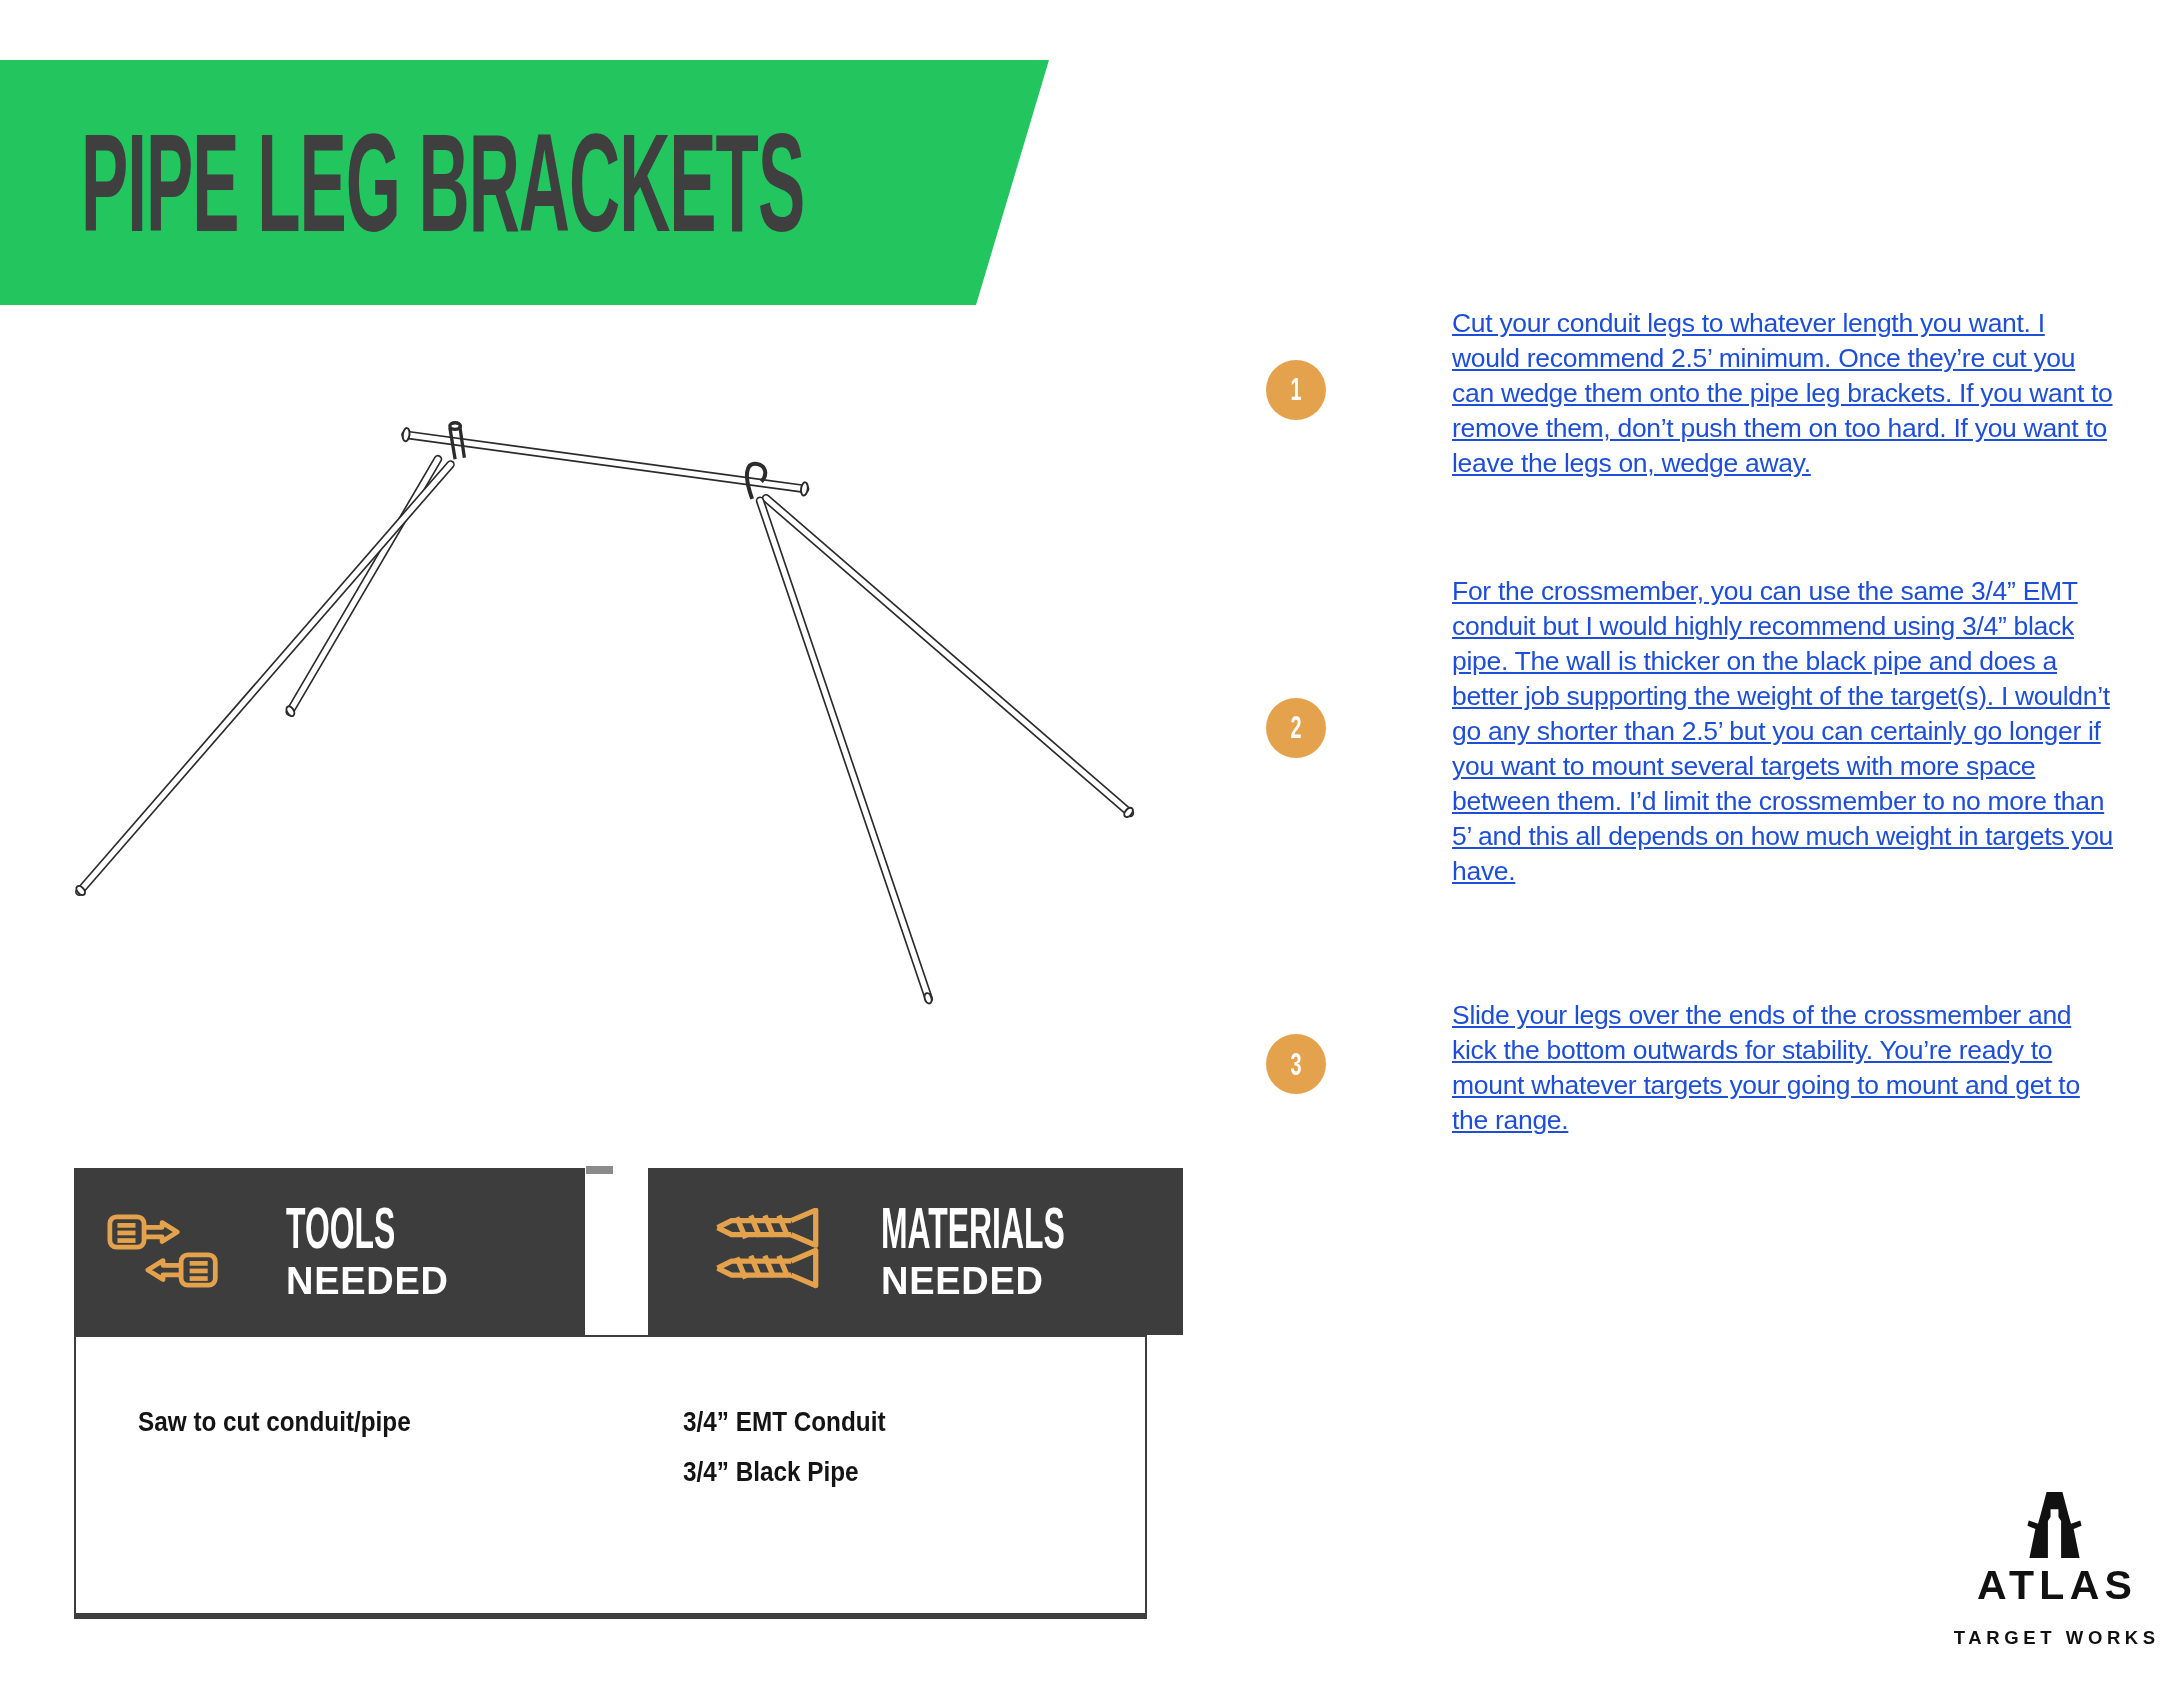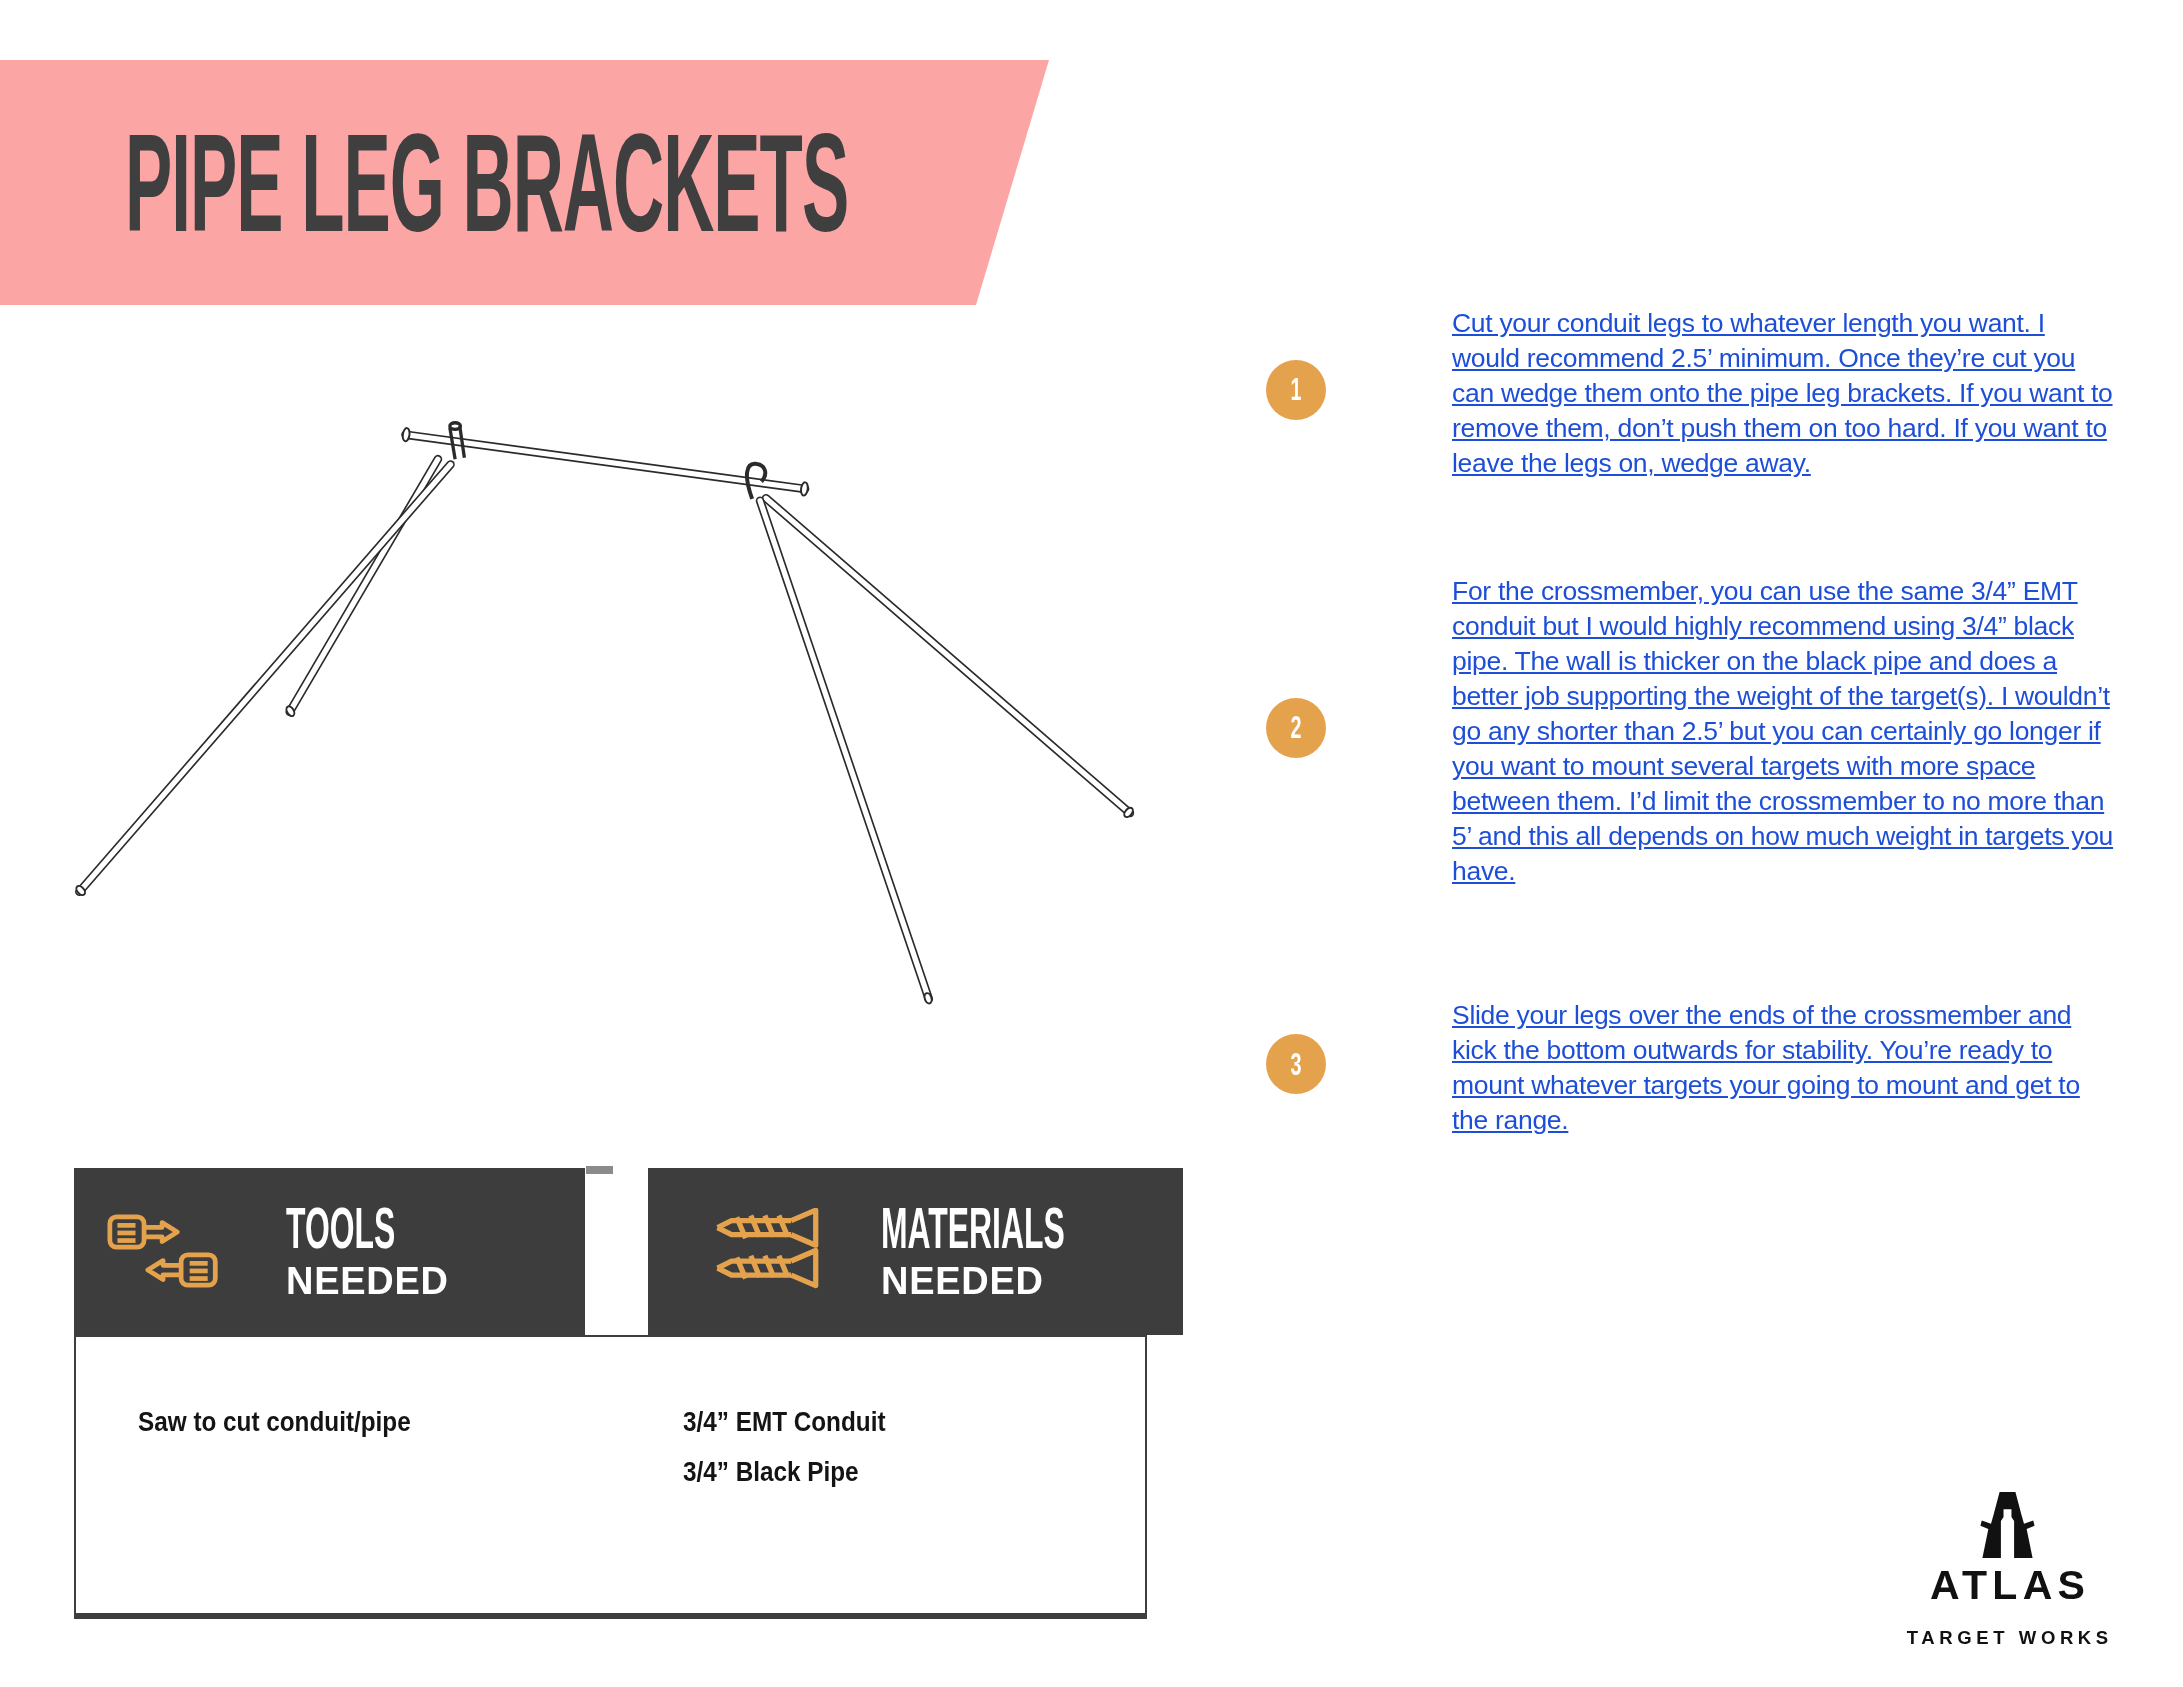--- a/index.html
+++ b/index.html
@@ -10,25 +10,24 @@
     background:#ffffff;
     font-family:"Liberation Sans", sans-serif;
     overflow:hidden;
   }
 
   
   .banner{
     position:absolute;
     left:0; top:60px;
     width:1049px; height:245px;
-    background:#fca5a5;
+    background:#22c55e;
     clip-path:polygon(0 0, 1049px 0, 976px 245px, 0 245px);
     display:flex;
     align-items:center;
-    padding-left:44px;
   }
   .banner h1{
     margin:0 0 0 81px;
     font-size:139px;
     line-height:1;
     font-weight:bold;
     color:#3F3F40;
     letter-spacing:-2px;
     white-space:nowrap;
     transform:scaleX(0.51);
@@ -135,21 +134,21 @@
     transform:scaleX(0.9);
     transform-origin:left center;
   }
   .item-saw{left:138px; top:1407px;}
   .item-emt{left:683px; top:1407px;}
   .item-black{left:683px; top:1457px;}
 
   
   .logo{
     position:absolute;
-    left:1905px; top:1492px;
+    left:1952px; top:1492px;
     width:205px;
     text-align:center;
     color:#111111;
   }
   .logo .mark{display:block; margin:0 auto;}
   .brand{
     margin-top:6.6px;
     font-size:41px;
     font-weight:bold;
     letter-spacing:5.3px;

